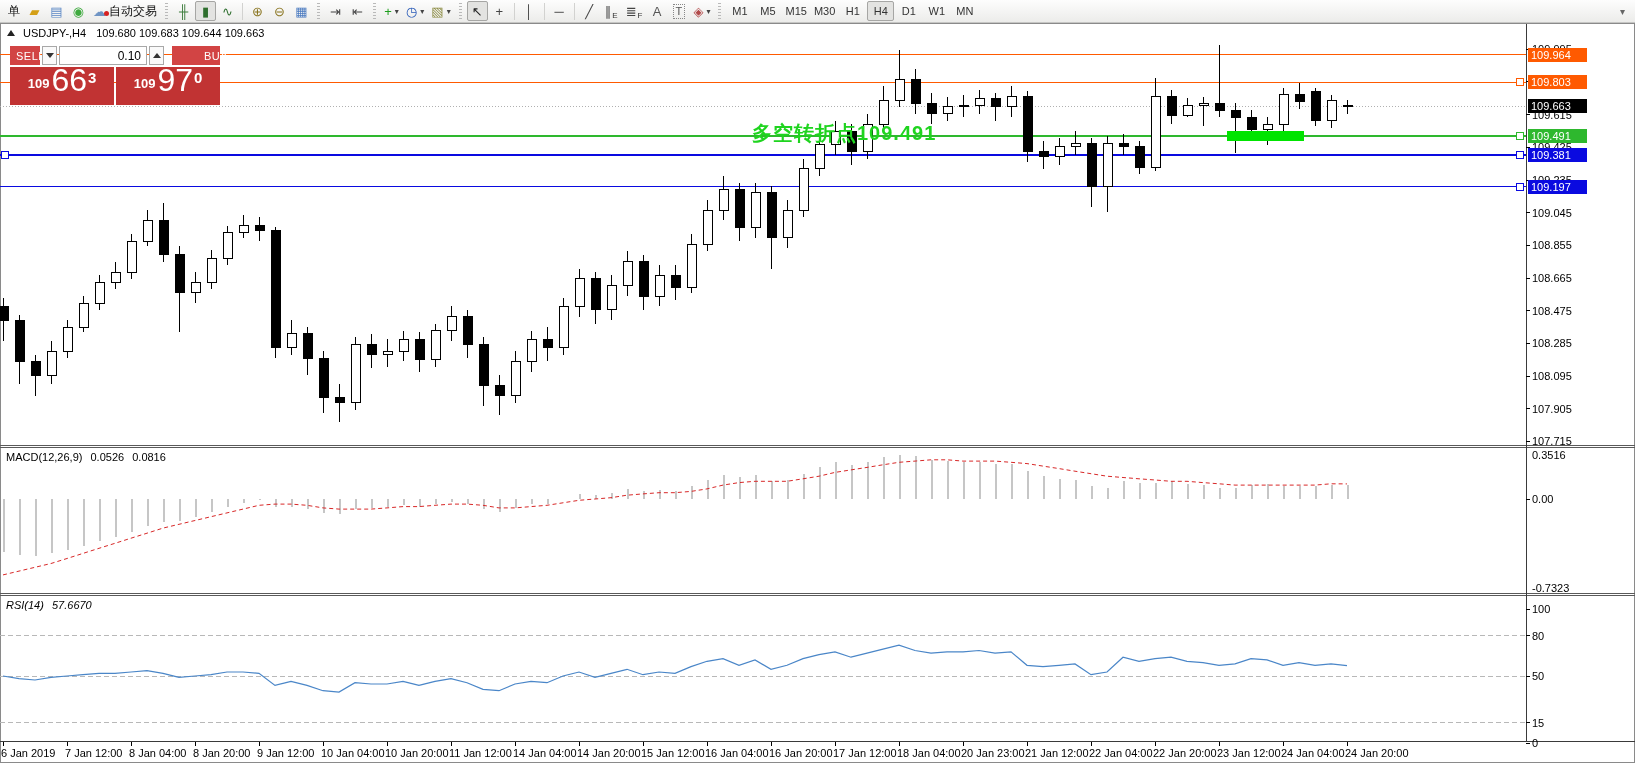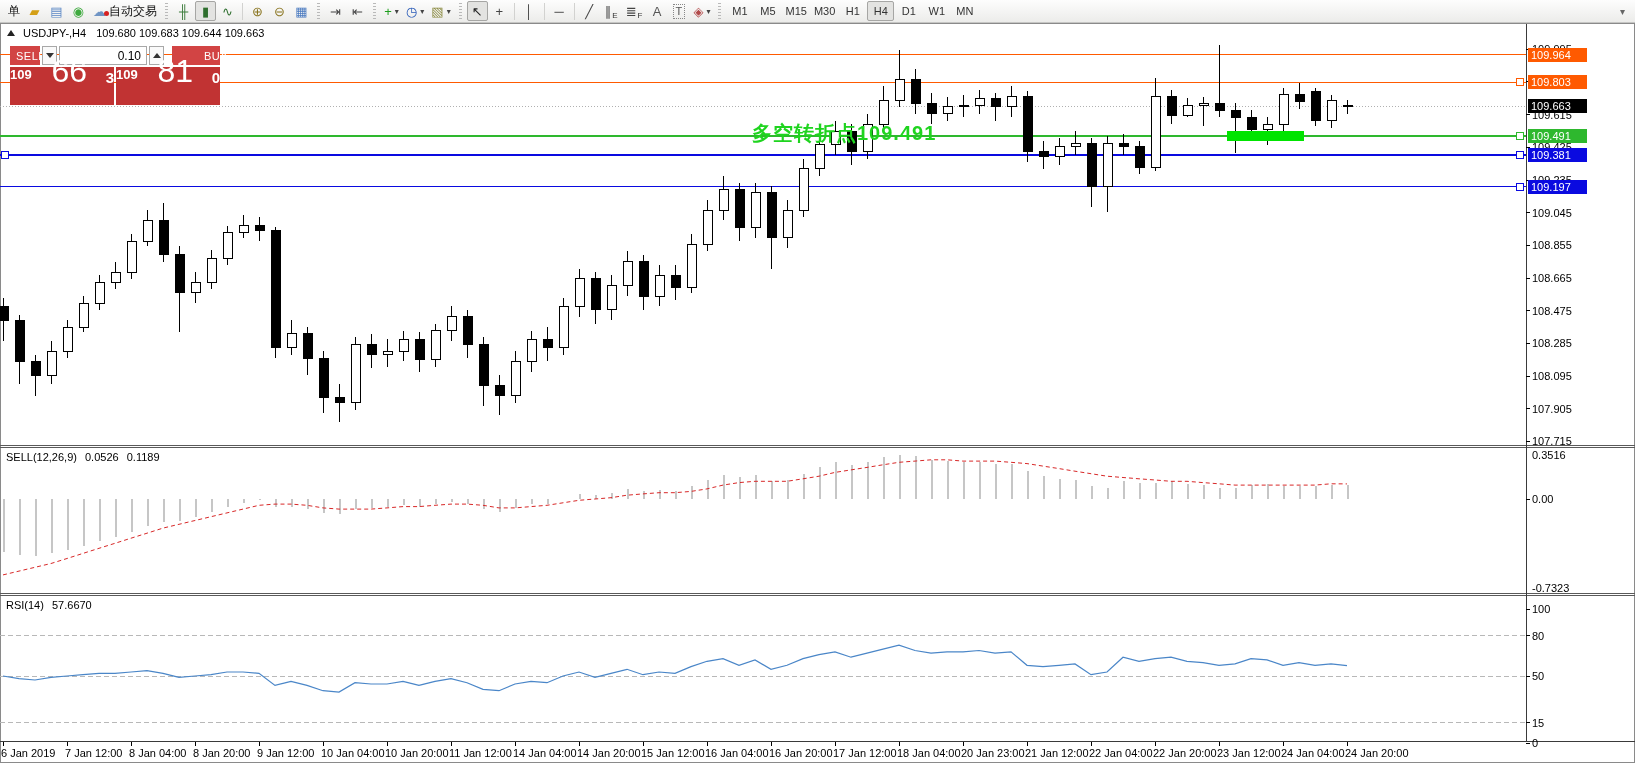--- a/index.html
+++ b/index.html
@@ -44,30 +44,30 @@
   .tp-step{width:15px;background:#fafafa;border:1px solid #a8a8a8;display:flex;
     align-items:center;justify-content:center;padding:0;}
   .arr-up{width:0;height:0;border-left:4px solid transparent;border-right:4px solid transparent;
     border-bottom:5px solid #333;}
   .arr-down{width:0;height:0;border-left:4px solid transparent;border-right:4px solid transparent;
     border-top:5px solid #333;}
   .tp-vol{flex:1;border:1px solid #a8a8a8;font-size:12px;text-align:right;padding:0 5px 0 0;
     font-family:"Liberation Sans",sans-serif;min-width:0;}
   .tp-row2{display:flex;gap:2px;margin-top:2px;height:38px;}
   .tp-price{flex:1;background:#c13333;color:#fff;display:flex;align-items:flex-end;
-    justify-content:space-between;padding-bottom:20px;}
+    justify-content:center;padding-bottom:11px;}
   .tp-prefix{font-size:13px;font-weight:bold;margin:0 2px 3px 0;}
   .tp-big{font-size:32px;font-weight:normal;line-height:28px;}
   .tp-sup{font-size:15px;font-weight:bold;align-self:flex-start;margin:2px 0 0 1px;}
   
   .annotation{position:absolute;left:752px;top:120px;z-index:3;font-size:20px;font-weight:bold;
     letter-spacing:1px;}
   .ind-label{position:absolute;left:6px;z-index:3;font-size:11px;color:#000;}
   #macd-label{top:451px;}
-  #rsi-label{top:599px;}
+  #rsi-label{top:599px;font-style:italic;}
   .v-main{margin-left:5px;}
   .v-sig{margin-left:5px;}
 </style>
 </head>
 <body>
 
 <div class="toolbar" id="toolbar">
     <button class="tb-btn">
       <span class="txt">单</span>
     </button>
@@ -572,29 +572,29 @@
     <button class="tp-buy">BUY</button>
   </div>
   <div class="tp-row2">
     <div class="tp-price">
       <span class="tp-prefix">109</span>
       <span class="tp-big">66</span>
       <span class="tp-sup">3</span>
     </div>
     <div class="tp-price">
       <span class="tp-prefix">109</span>
-      <span class="tp-big">81</span>
+      <span class="tp-big">97</span>
       <span class="tp-sup">0</span>
     </div>
   </div>
 </div>
 
 <div class="annotation" style="color: rgb(31, 212, 31);">多空转折点109.491</div>
 
 <div class="ind-label" id="macd-label">
-  <span>SELL(12,26,9)</span>
+  <span>MACD(12,26,9)</span>
   <span class="v-main">0.0526</span>
-  <span class="v-sig">0.1189</span>
+  <span class="v-sig">0.0816</span>
 </div>
 <div class="ind-label" id="rsi-label">
   <span>RSI(14)</span>
   <span class="v-main">57.6670</span>
 </div>
 
 </body></html>

